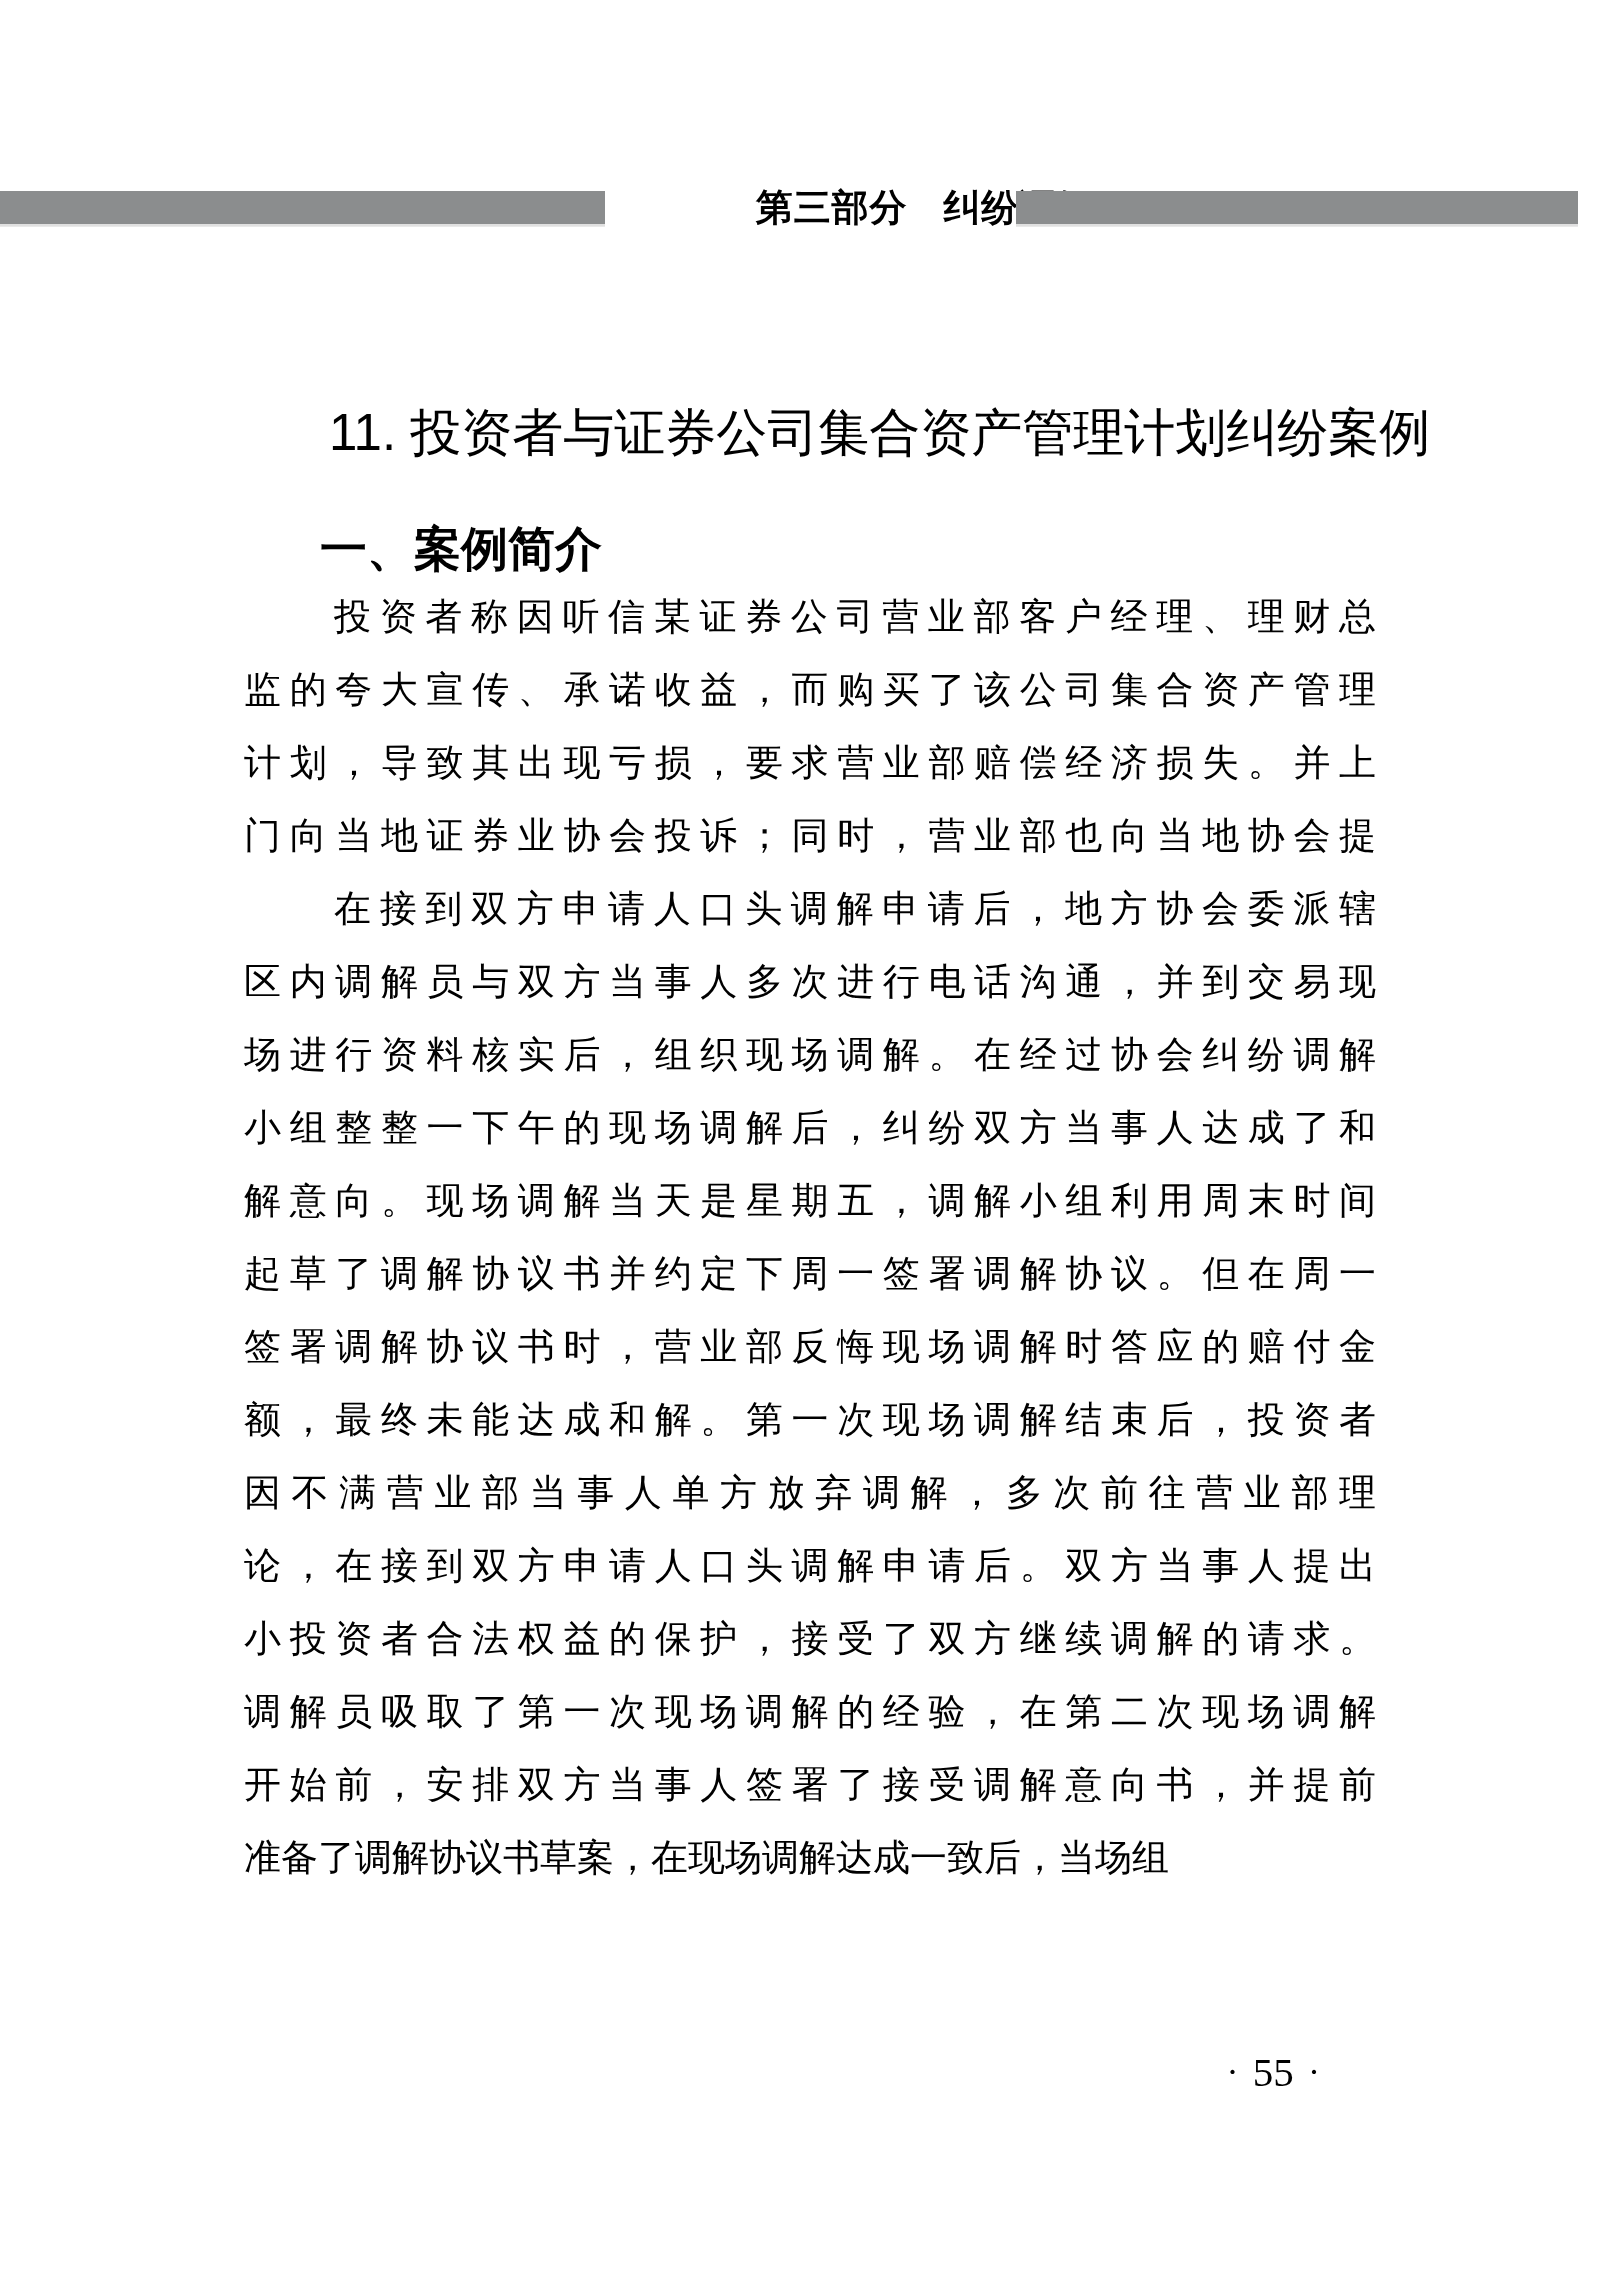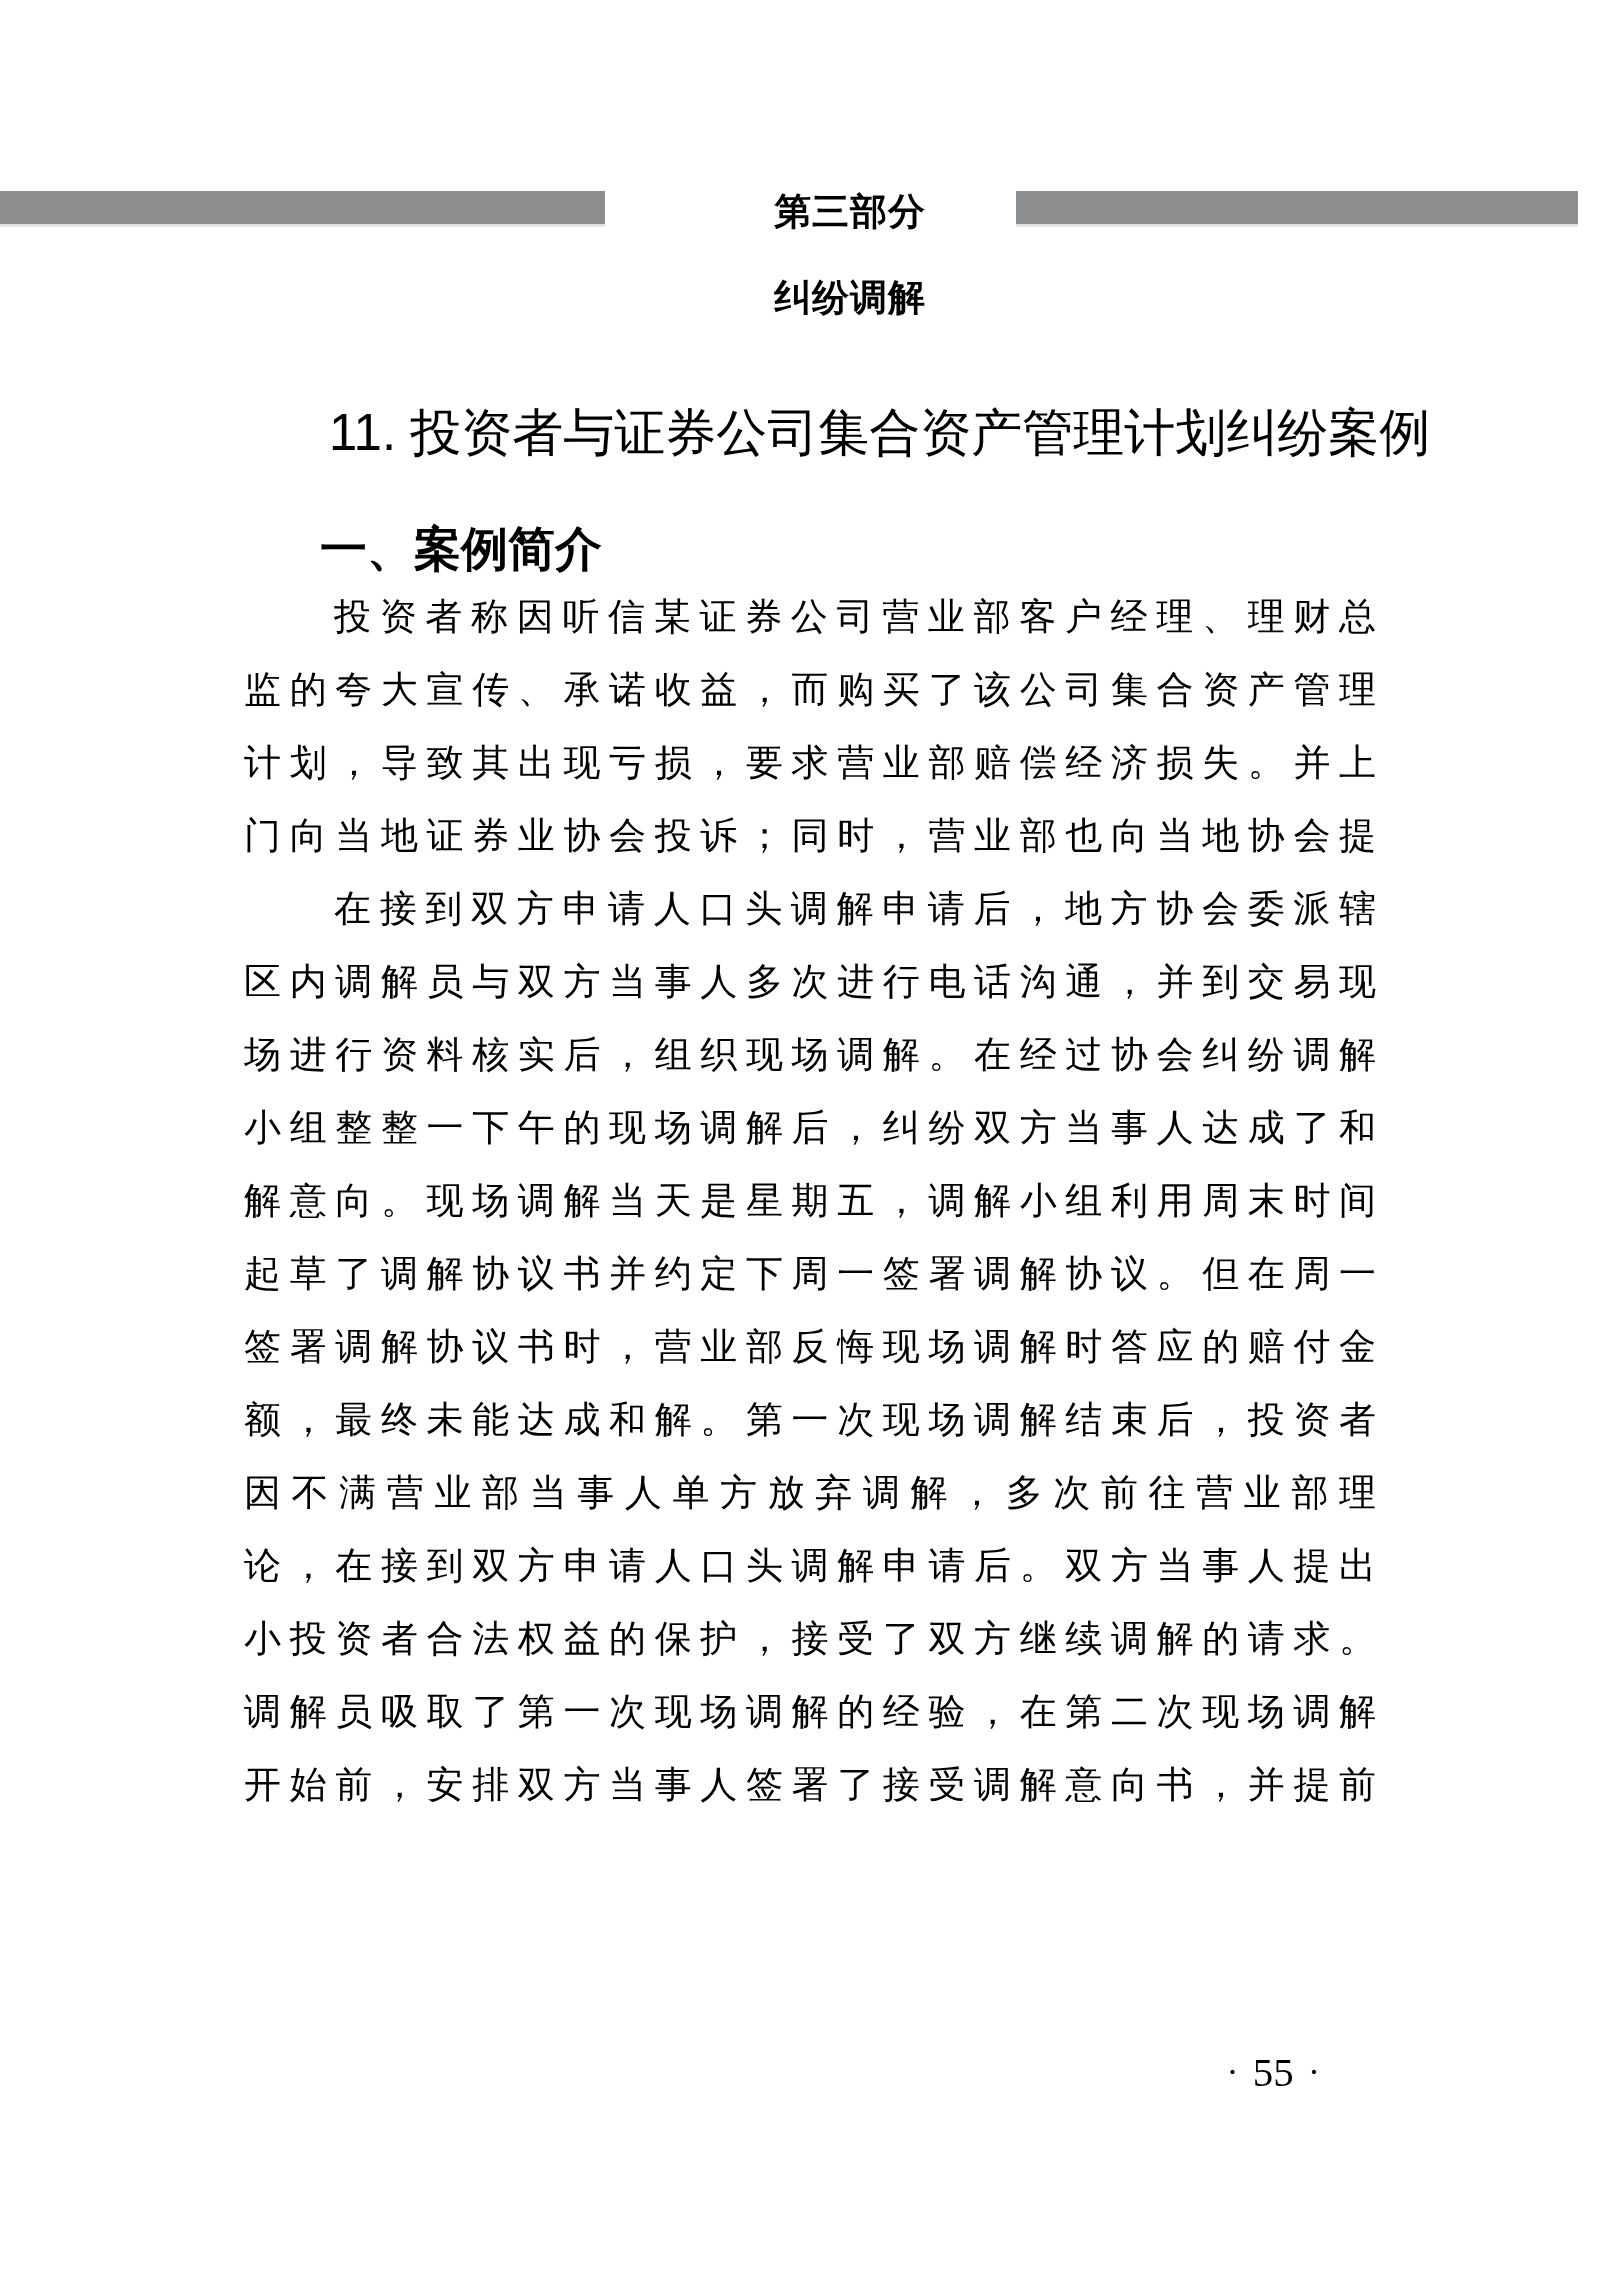--- a/index.html
+++ b/index.html
@@ -13,23 +13,23 @@
     color: #000;
   }
 
   
   .running-head { position: absolute; top: 191px; left: 0; width: 1618px; height: 33px; }
   .bar { position: absolute; top: 0; height: 33px; box-shadow: 0 2.7px 0 #e0e0e0; }
   .bar-left  { left: 0;      width: 605px; }
   .bar-right { left: 1016px; width: 562px; }
   .running-title {
     position: absolute; left: 605px; top: -3.6px; width: 490px; height: 41px;
-    display: flex; align-items: center; justify-content: space-between; gap: 36px;
+    display: flex; align-items: center; justify-content: flex-end; gap: 36px;
     font-family: "Liberation Sans", "DejaVu Sans", sans-serif;
-    font-weight: bold; font-size: 37px; letter-spacing: 0.9px; white-space: nowrap; flex-direction: column;
+    font-weight: bold; font-size: 37px; letter-spacing: 0.9px; white-space: nowrap;
   }
 
   
   .chapter-title {
     position: absolute; top: 399px; left: 329px; margin: 0;
     font-family: "Liberation Sans", "DejaVu Sans", sans-serif;
     font-weight: normal; font-size: 51px; letter-spacing: 0px; white-space: nowrap;
   }
 
   
@@ -90,20 +90,21 @@
       <div class="body-line">小组整整一下午的现场调解后，纠纷双方当事人达成了和</div>
       <div class="body-line">解意向。现场调解当天是星期五，调解小组利用周末时间</div>
       <div class="body-line">起草了调解协议书并约定下周一签署调解协议。但在周一</div>
       <div class="body-line">签署调解协议书时，营业部反悔现场调解时答应的赔付金</div>
       <div class="body-line">额，最终未能达成和解。第一次现场调解结束后，投资者</div>
       <div class="body-line">因不满营业部当事人单方放弃调解，多次前往营业部理</div>
       <div class="body-line">论，在接到双方申请人口头调解申请后。双方当事人提出</div>
       <div class="body-line">小投资者合法权益的保护，接受了双方继续调解的请求。</div>
       <div class="body-line">调解员吸取了第一次现场调解的经验，在第二次现场调解</div>
       <div class="body-line">开始前，安排双方当事人签署了接受调解意向书，并提前</div>
+      <div class="body-line para-last">准备了调解协议书草案，在现场调解达成一致后，当场组</div>
     </main>
 
   <footer class="page-number">
     <span class="dot">·</span>
     <span>55</span>
     <span class="dot">·</span>
   </footer>
 
 </div>
 

